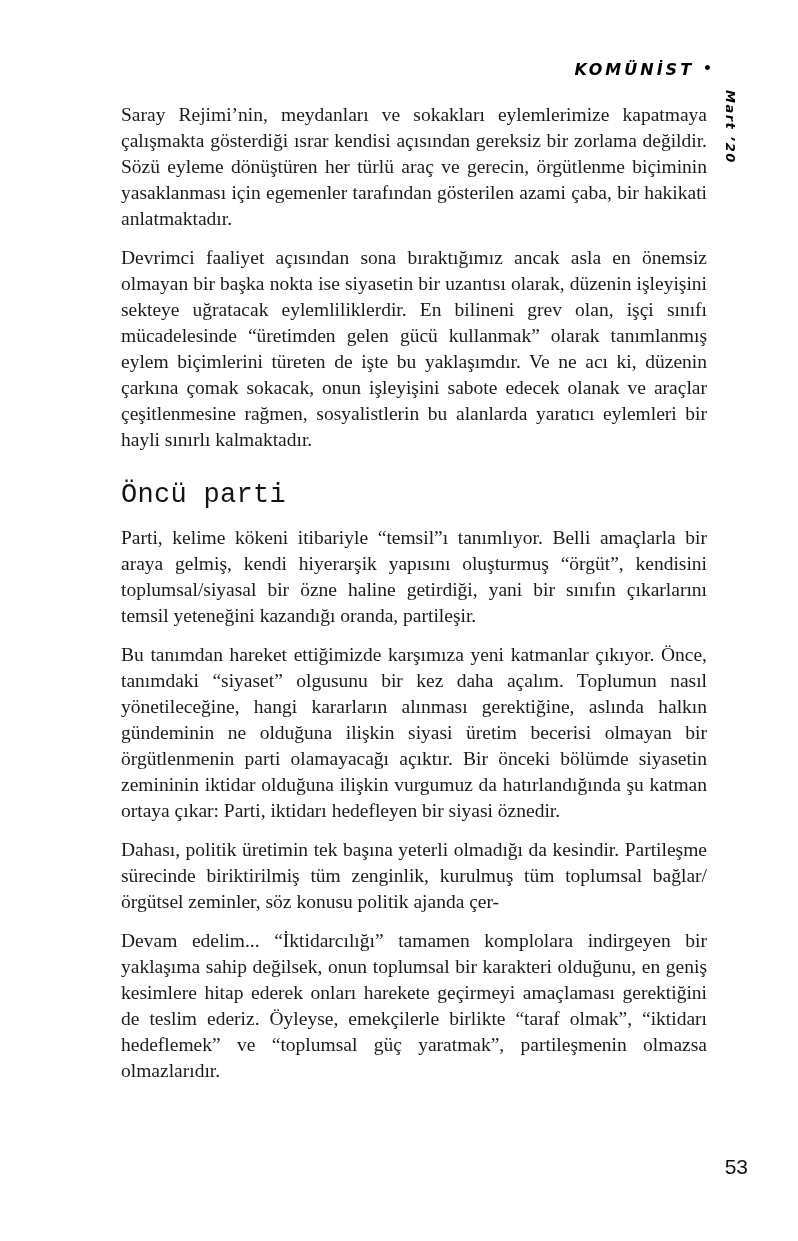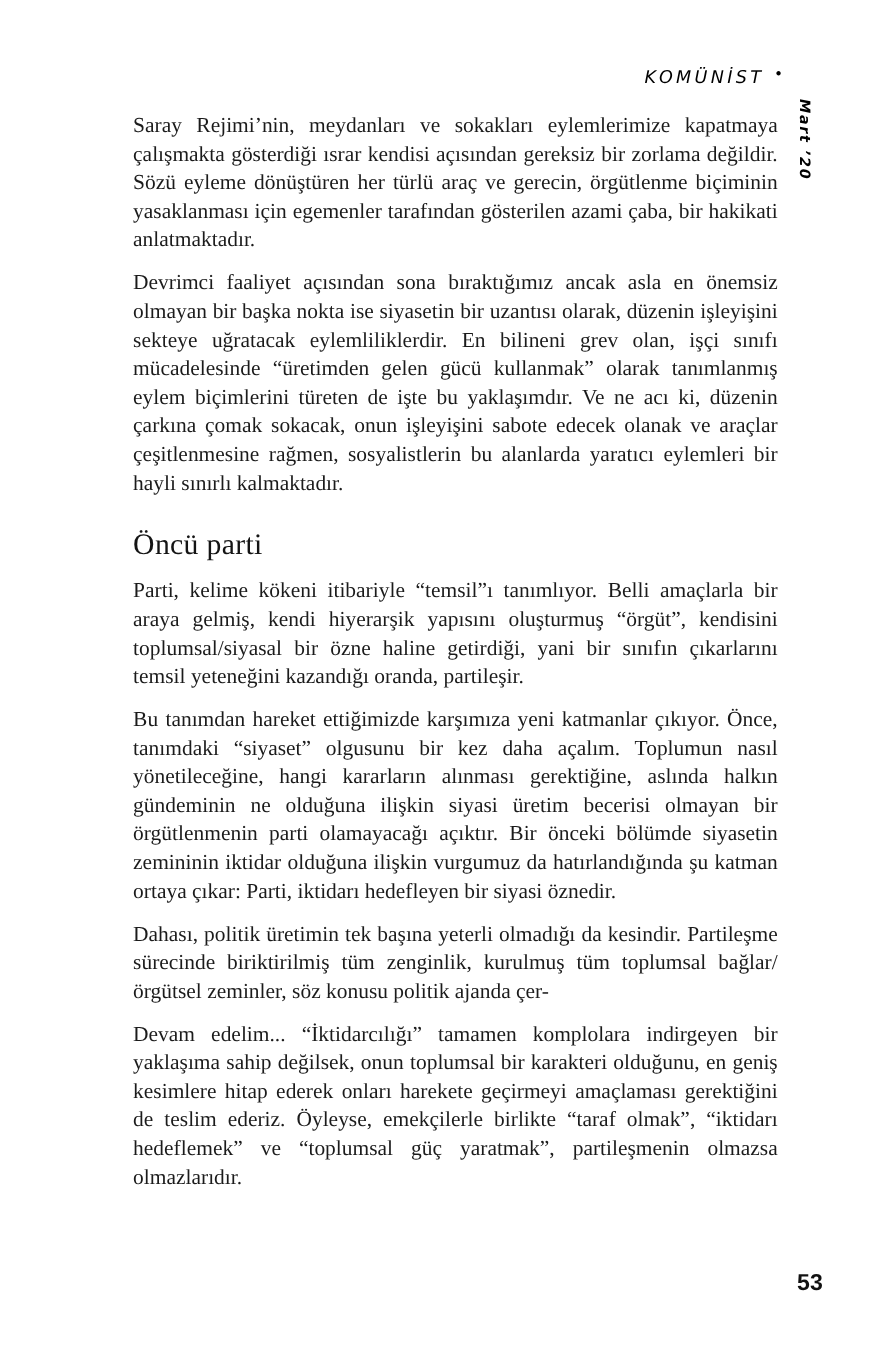--- a/index.html
+++ b/index.html
@@ -20,21 +20,21 @@
   }
   
   .masthead {
     position: absolute;
     top: 60px;
     right: 86px;
     display: flex;
     gap: 9px;
     font-family: "DejaVu Sans", sans-serif;
     font-style: italic;
-    font-weight: normal;
+    font-weight: bold;
     font-size: 16px;
     letter-spacing: 3px;
     color: #000000;
     white-space: nowrap;
   }
   .masthead .bullet {
     font-size: 14px;
     letter-spacing: 0;
   }
   
@@ -60,35 +60,35 @@
     font-size: 19.5px;
     line-height: 26px;
     text-align: justify;
     hyphens: auto;
     color: #1b1b1b;
   }
   .content p {
     margin: 0 0 13px 0;
   }
   .section-heading {
-    font-family: Liberation Serif, serif;
+    font-family: Liberation Mono, monospace;
     font-weight: 400;
     font-size: 27px;
     line-height: 30px;
     letter-spacing: 0.3px;
     color: #141414;
     margin: 27px 0 15px 0;
     text-align: left;
   }
   .page-number {
     position: absolute;
     right: 50px;
     bottom: 62px;
     font-family: "Liberation Sans", sans-serif;
-    font-weight: bold;
+    font-weight: normal;
     font-size: 21px;
     color: #111111;
   }
 </style>
 </head>
 <body>
 
 <div class="page">
 
   <div class="masthead">

